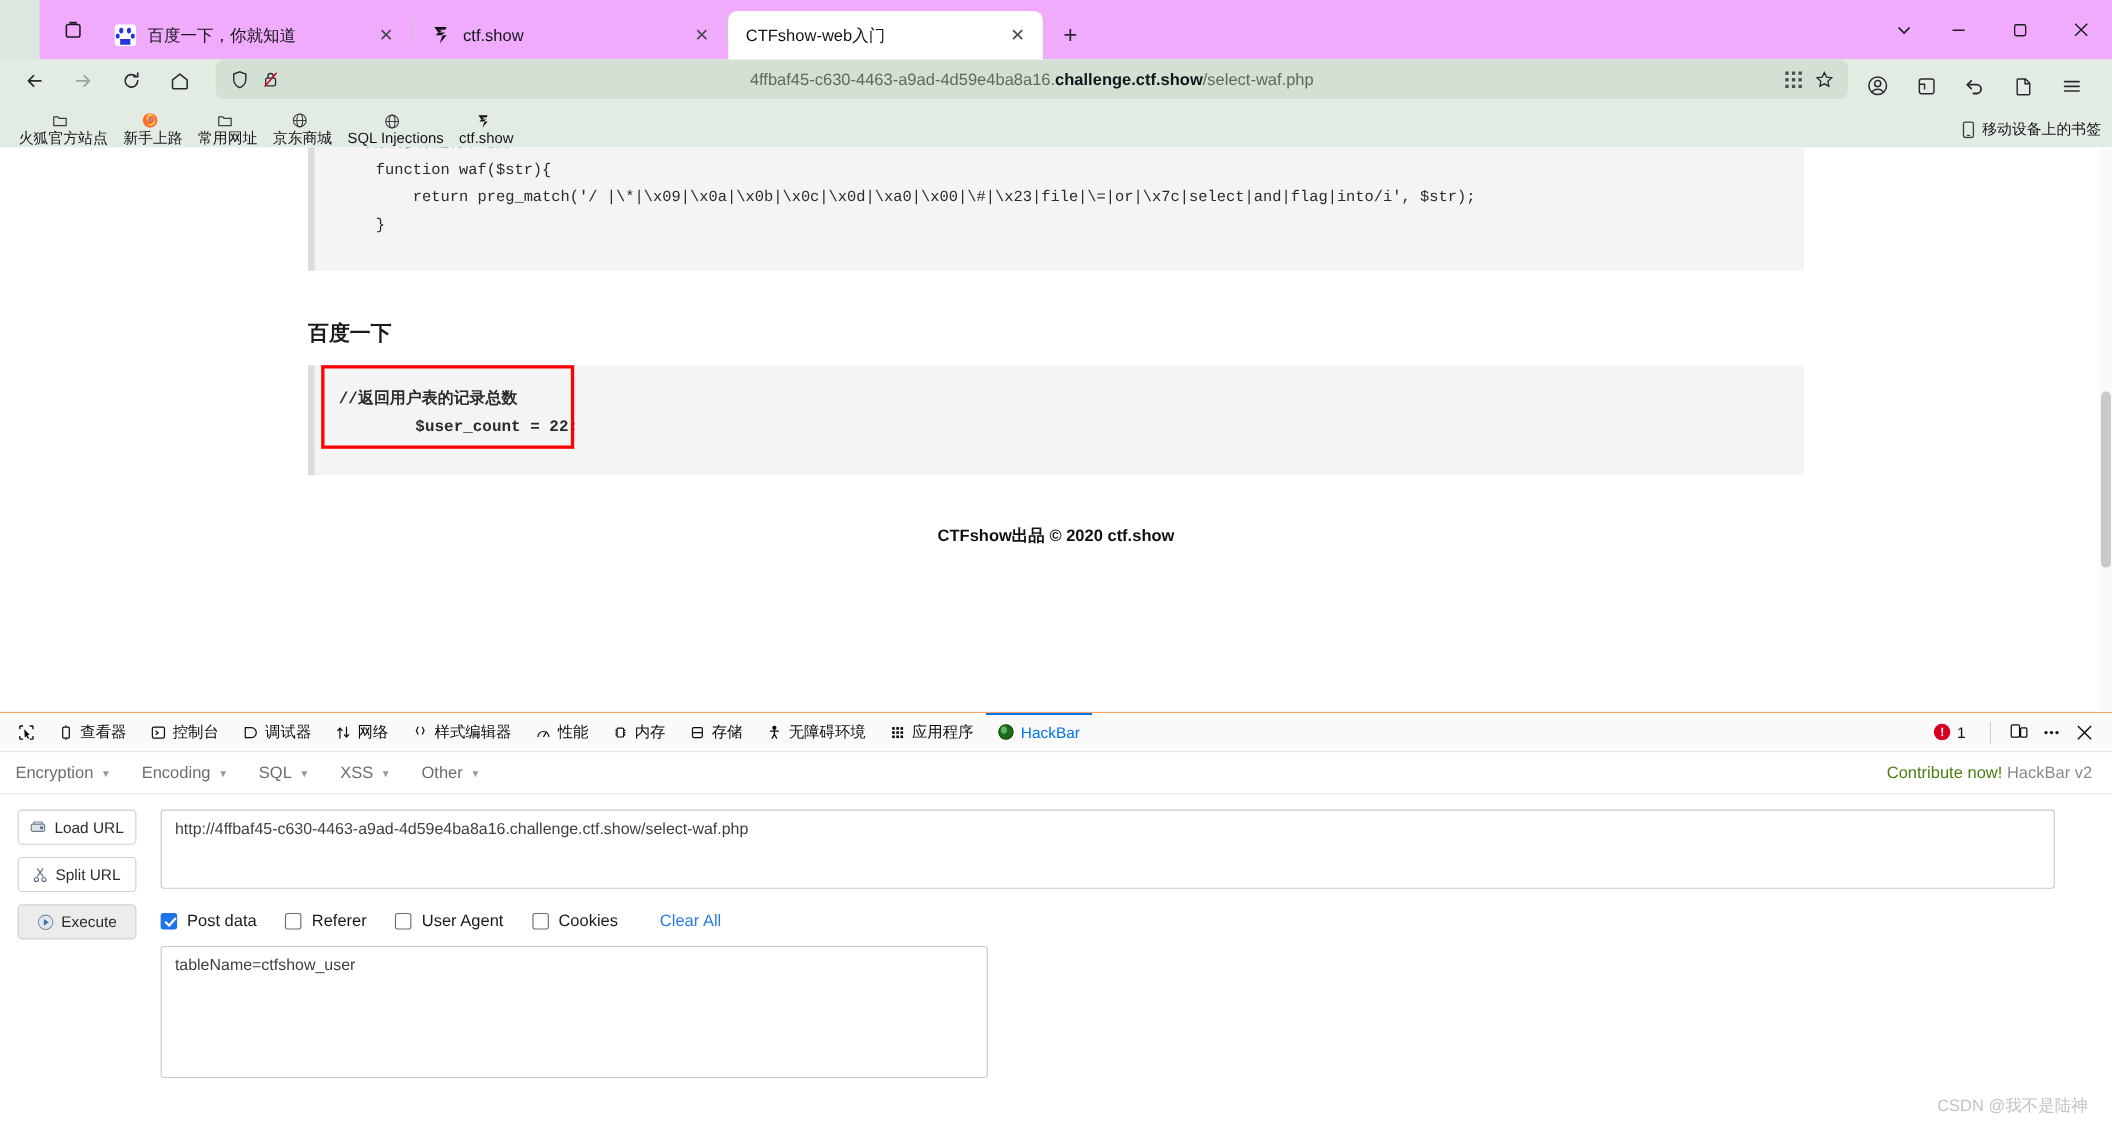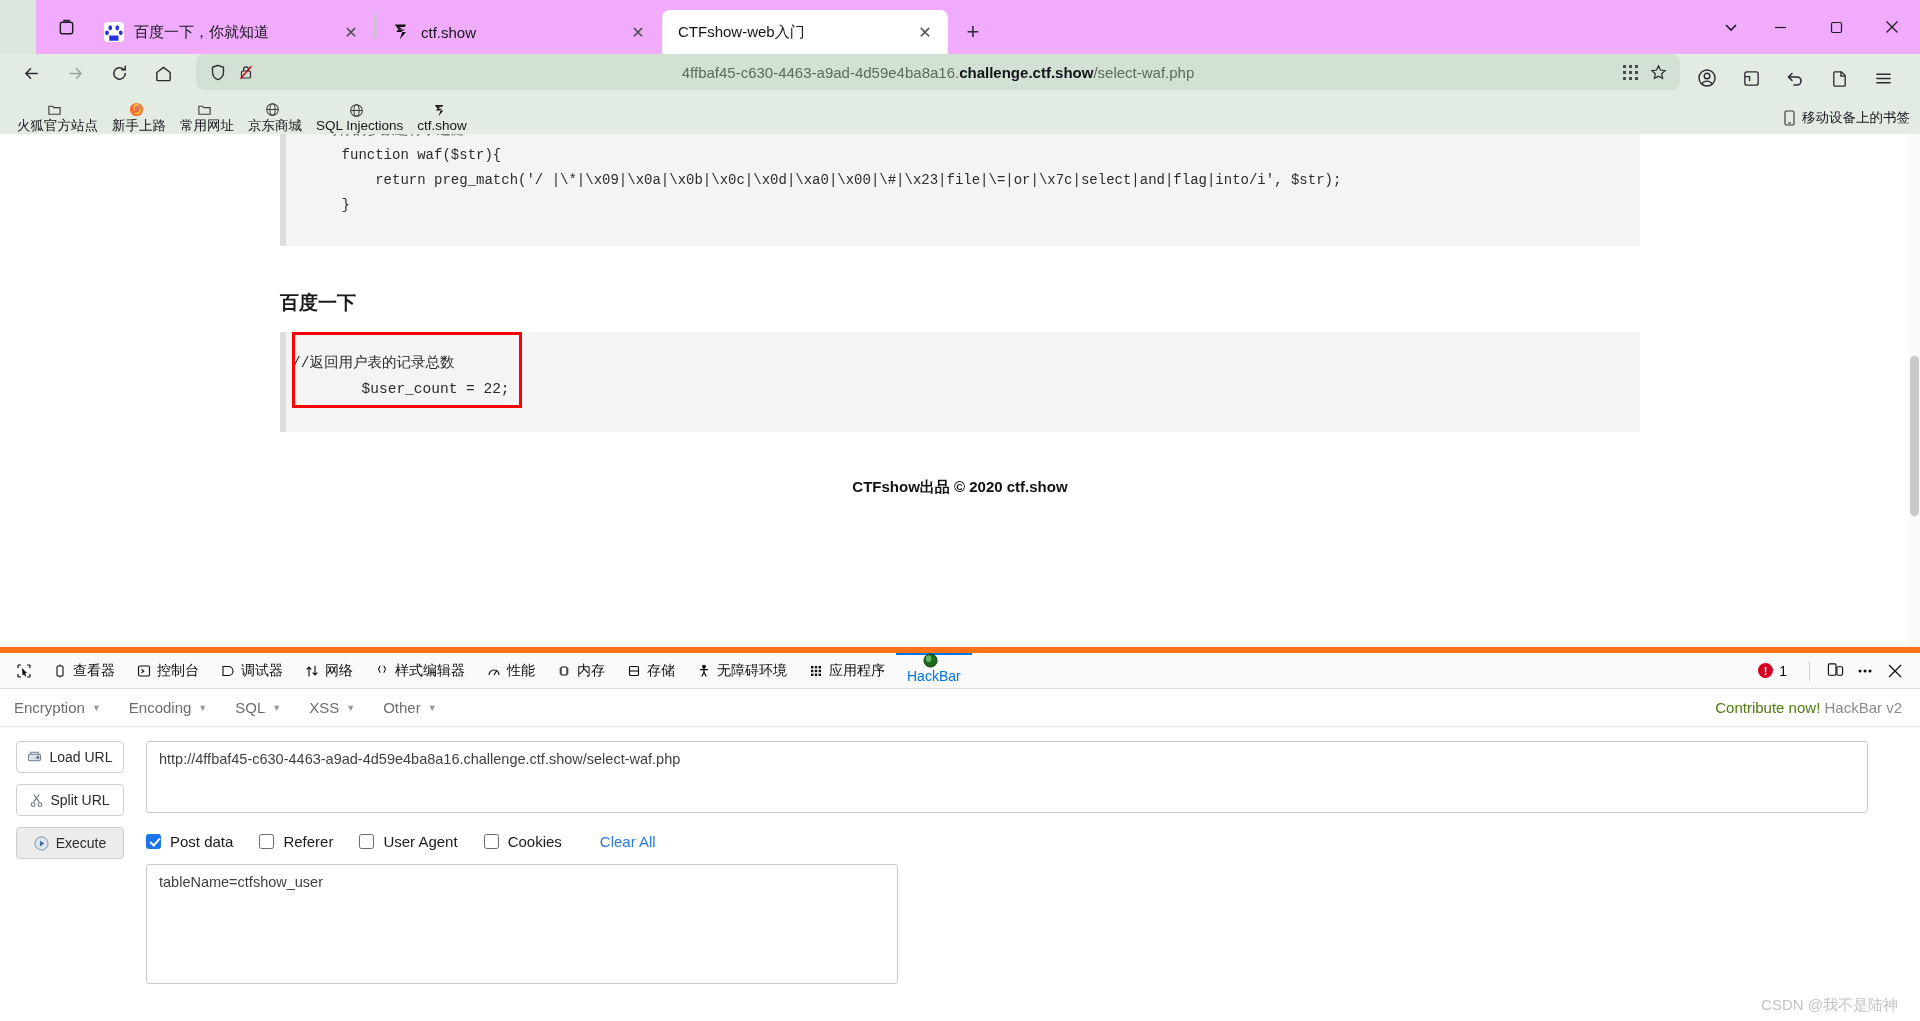--- a/index.html
+++ b/index.html
@@ -98,53 +98,53 @@
     color: #2b2b2b; line-height: 25px; white-space: pre;
   }
   .cut-line { color: #3b3b3b; opacity: .75; }
 
   .h-result {
     font-size: 19px; font-weight: 700; color: #1a1a1a;
     margin-top: 44px; margin-bottom: 16px;
   }
   .resultbox {
     background: #f4f4f4; border-left: 6px solid #dcdcdc;
-    padding: 18px 6px; height: 100px; position: relative;
+    padding: 18px 22px; height: 100px; position: relative; font-weight: bold;
   }
   .resultbox pre {
     font-family: "Liberation Mono", monospace; font-size: 14.5px;
     color: #2b2b2b; line-height: 26px; white-space: pre;
   }
   .redbox {
     position: absolute; left: 6px; top: 0px; width: 230px; height: 76px;
     border: 3px solid #ff0000; pointer-events: none;
   }
   .footer-note {
     text-align: center; font-size: 15px; font-weight: 700;
     color: #111; margin-top: 46px;
   }
   .pg-scrollbar {
     position: absolute; right: 0; top: 0; width: 12px; height: 513px; background: #fafafa;
   }
   .pg-thumb { position: absolute; right: 1px; top: 222px; width: 9px; height: 160px;
               background: #c9c9c9; border-radius: 5px; }
 
   
-  .devtools { border-top: 6px solid #f97316; background: #fff; }
+  .devtools { border-top: 1px solid #f97316; background: #fff; }
   .dt-tabbar {
     height: 36px; display: flex; align-items: center;
     background: #fafafa; border-bottom: 1px solid #e0e0e0; padding-left: 6px;
   }
   .dt-picker { width: 36px; display: flex; align-items: center; justify-content: center; }
   .dt-tab {
     display: flex; align-items: center; height: 36px; padding: 0 11px;
     font-size: 14px; color: #0c0c0d; white-space: nowrap; position: relative;
   }
   .dt-tab .ic { margin-right: 6px; display: flex; align-items: center; }
-  .dt-tab.sel { color: #0074e8; box-shadow: inset 0 2px 0 0 #0074e8; flex-direction: column; }
+  .dt-tab.sel { color: #0074e8; box-shadow: inset 0 2px 0 0 #0074e8; }
   .dt-right { margin-left: auto; display: flex; align-items: center; padding-right: 10px; }
   .err-badge { display: flex; align-items: center; font-size: 14px; color: #0c0c0d; margin-right: 12px; }
   .err-dot {
     width: 15px; height: 15px; border-radius: 50%; background: #d70022; color: #fff;
     font-size: 11px; font-weight: 700; display: flex; align-items: center;
     justify-content: center; margin-right: 6px;
   }
   .dt-sep { width: 1px; height: 20px; background: #d0d0d0; margin: 0 10px; }
   .dt-ibtn { width: 30px; height: 30px; display: flex; align-items: center; justify-content: center; }
 

